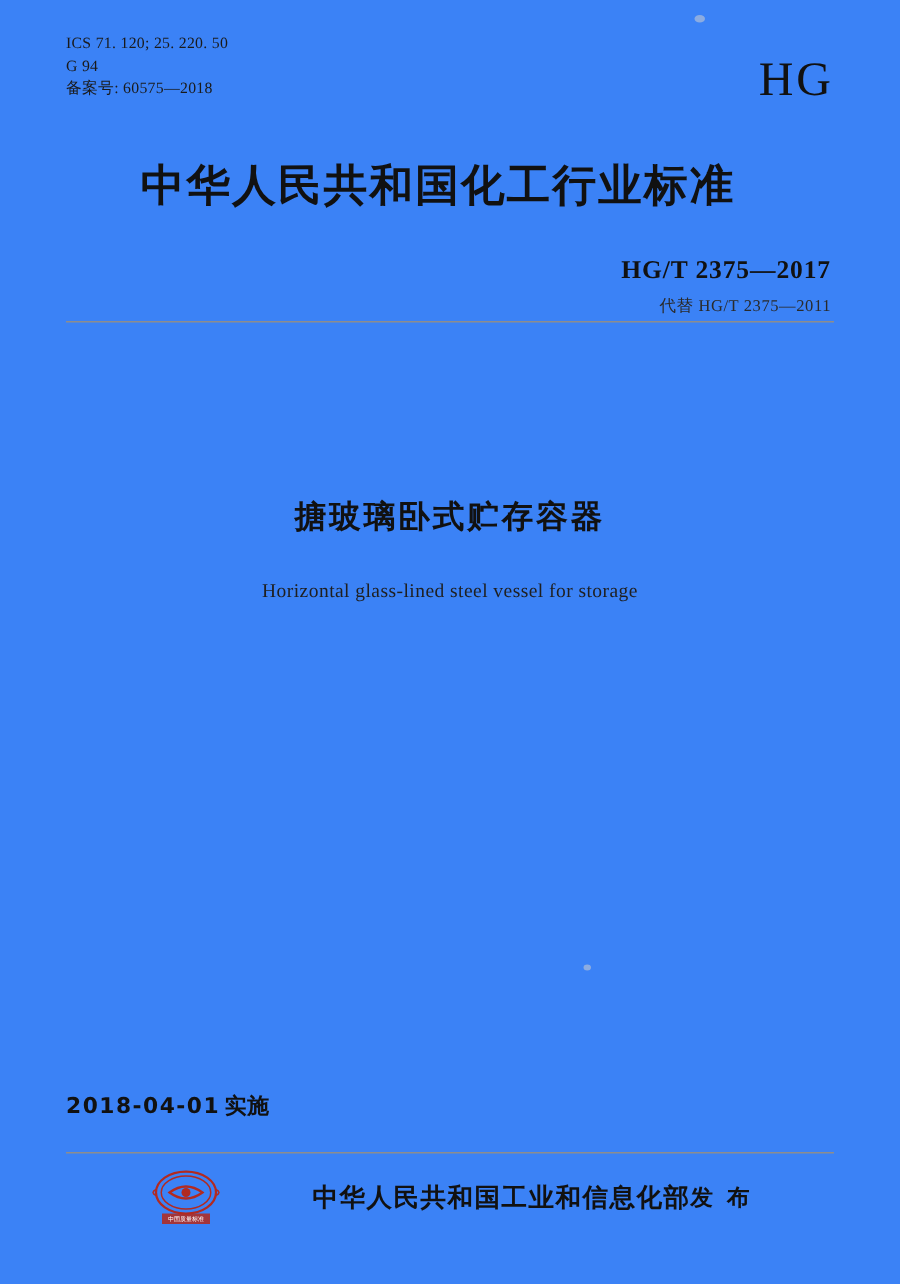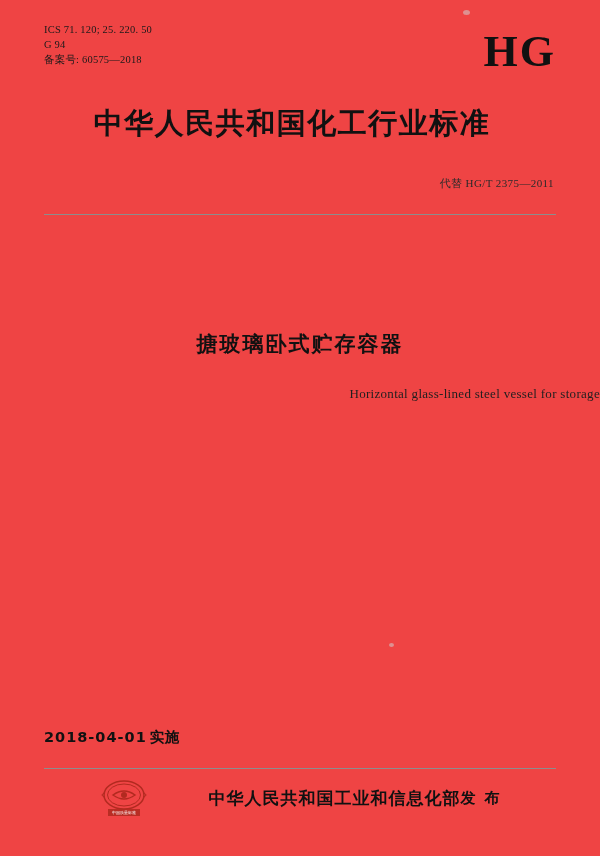--- a/index.html
+++ b/index.html
@@ -11,21 +11,21 @@
     width: 600px;
     height: 856px;
     font-family: "Liberation Sans", sans-serif;
     color: #1a1a1a;
     overflow: hidden;
   }
   .page {
     position: relative;
     width: 600px;
     height: 856px;
-    background: #ef4444;
+    background: #3b82f6;
     box-sizing: border-box;
   }
 
   
   .ics-block {
     position: absolute;
     left: 44px;
     top: 22px;
     font-family: "Liberation Serif", serif;
     font-size: 10.5px;
@@ -33,22 +33,22 @@
     letter-spacing: 0.2px;
     color: #1a1a1a;
   }
   .ics-block div { white-space: nowrap; }
 
   .hg-logo {
     position: absolute;
     right: 44px;
     top: 26px;
     font-family: "Liberation Serif", serif;
-    font-weight: bold;
-    font-size: 44px;
+    font-weight: normal;
+    font-size: 32px;
     line-height: 52px;
     letter-spacing: 2px;
     color: #111;
   }
 
   .main-title {
     position: absolute;
     left: 0;
     right: 16px;
     top: 104px;
@@ -100,21 +100,21 @@
     font-weight: bold;
     font-size: 21px;
     letter-spacing: 2px;
     color: #111;
   }
   .doc-title-en {
     position: absolute;
     left: 0;
     right: 0;
     top: 386px;
-    text-align: right;
+    text-align: center;
     font-family: "Liberation Serif", serif;
     font-size: 13px;
     letter-spacing: 0.3px;
     color: #1f1f1f;
   }
 
   
   .speck {
     position: absolute;
     background: #cfcfcf;
@@ -193,20 +193,21 @@
     <div>ICS 71. 120; 25. 220. 50</div>
     <div>G 94</div>
     <div>备案号: 60575—2018</div>
   </div>
 
   <div class="hg-logo">HG</div>
 
   <div class="main-title">中华人民共和国化工行业标准</div>
 
   <div class="std-no">
+    <div class="num">HG/T 2375—2017</div>
     <div class="replaces">代替 HG/T 2375—2011</div>
   </div>
 
   <div class="rule"></div>
 
   <div class="doc-title-cn">搪玻璃卧式贮存容器</div>
   <div class="doc-title-en">Horizontal glass-lined steel vessel for storage</div>
 
   <div class="speck" style="left:463px; top:10px; width:7px; height:5px;"></div>
   <div class="speck" style="left:389px; top:643px; width:5px; height:4px;"></div>

